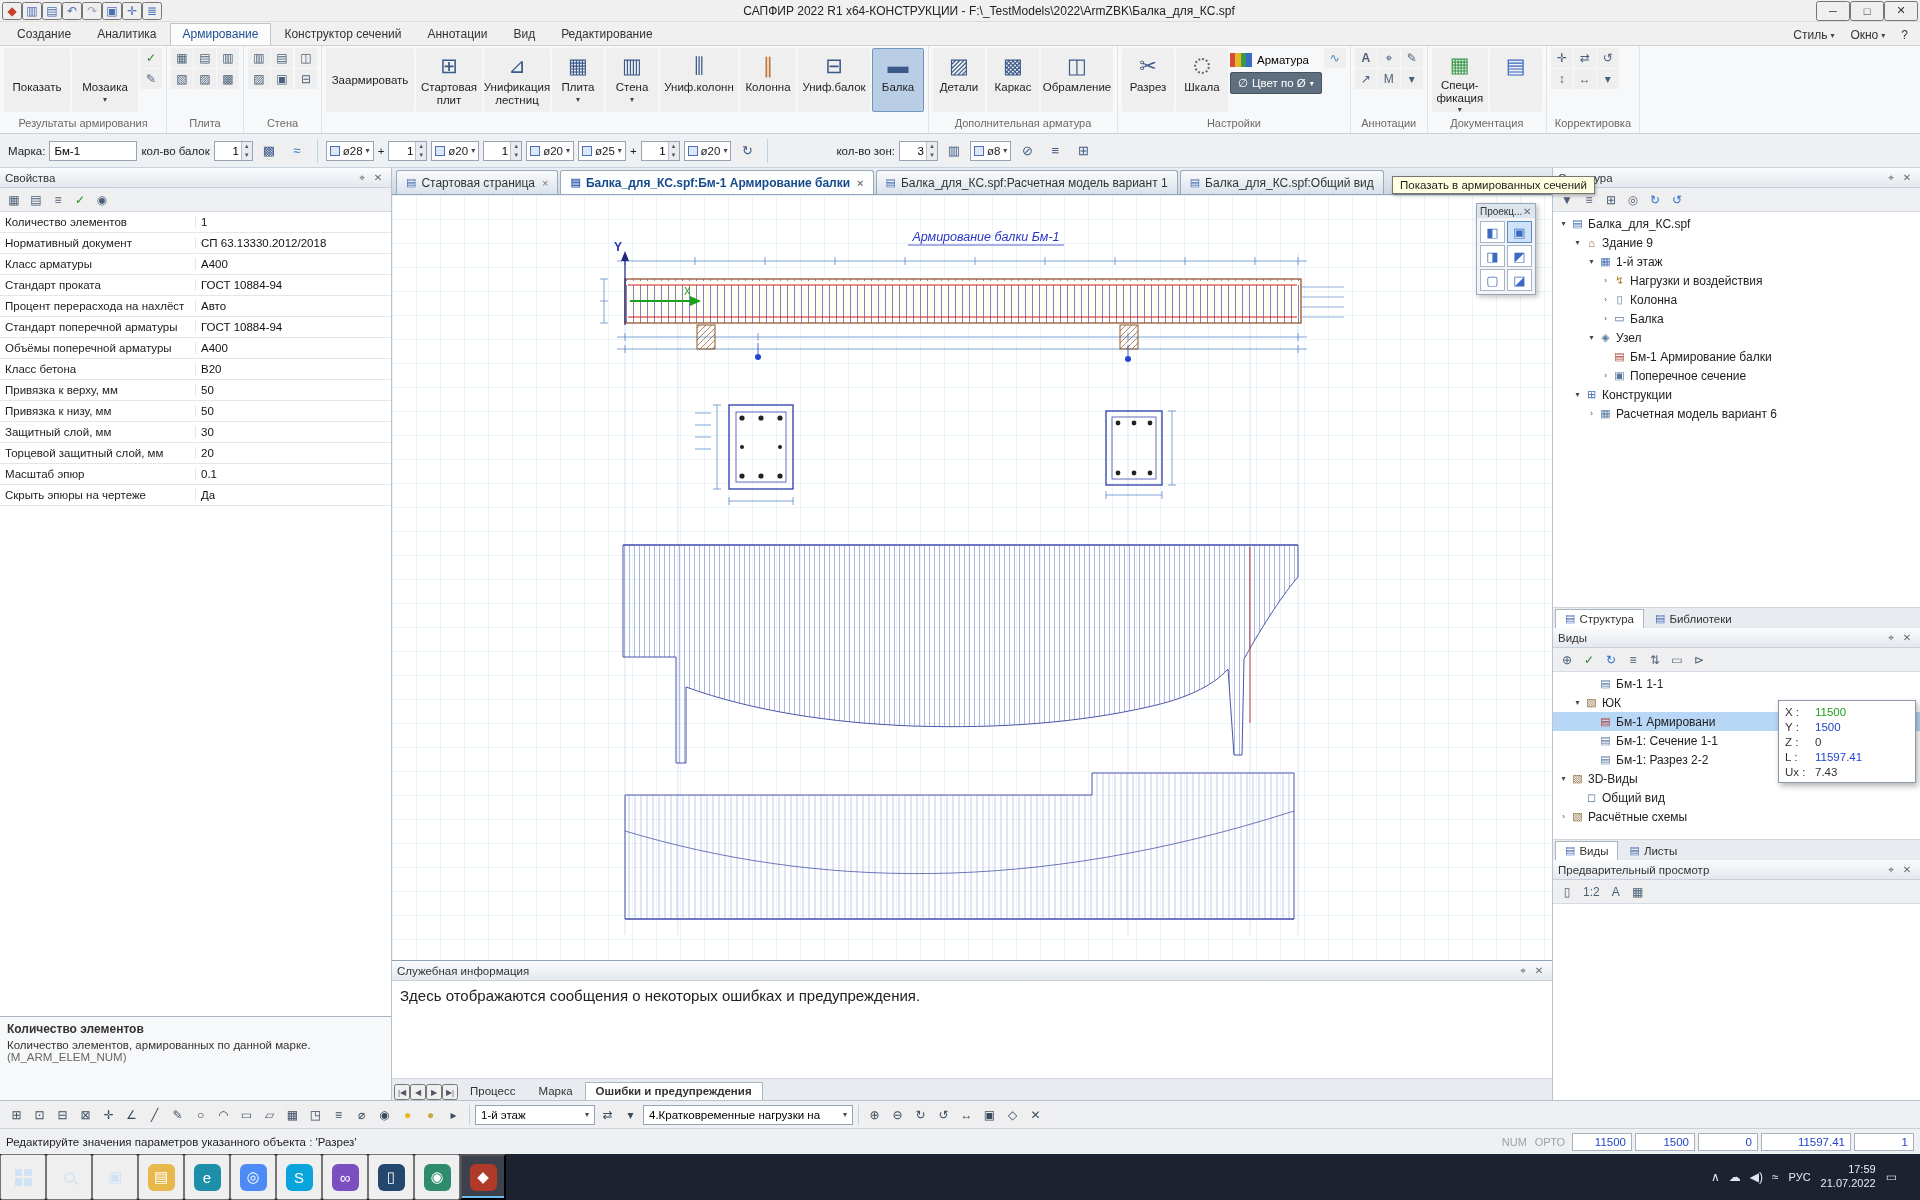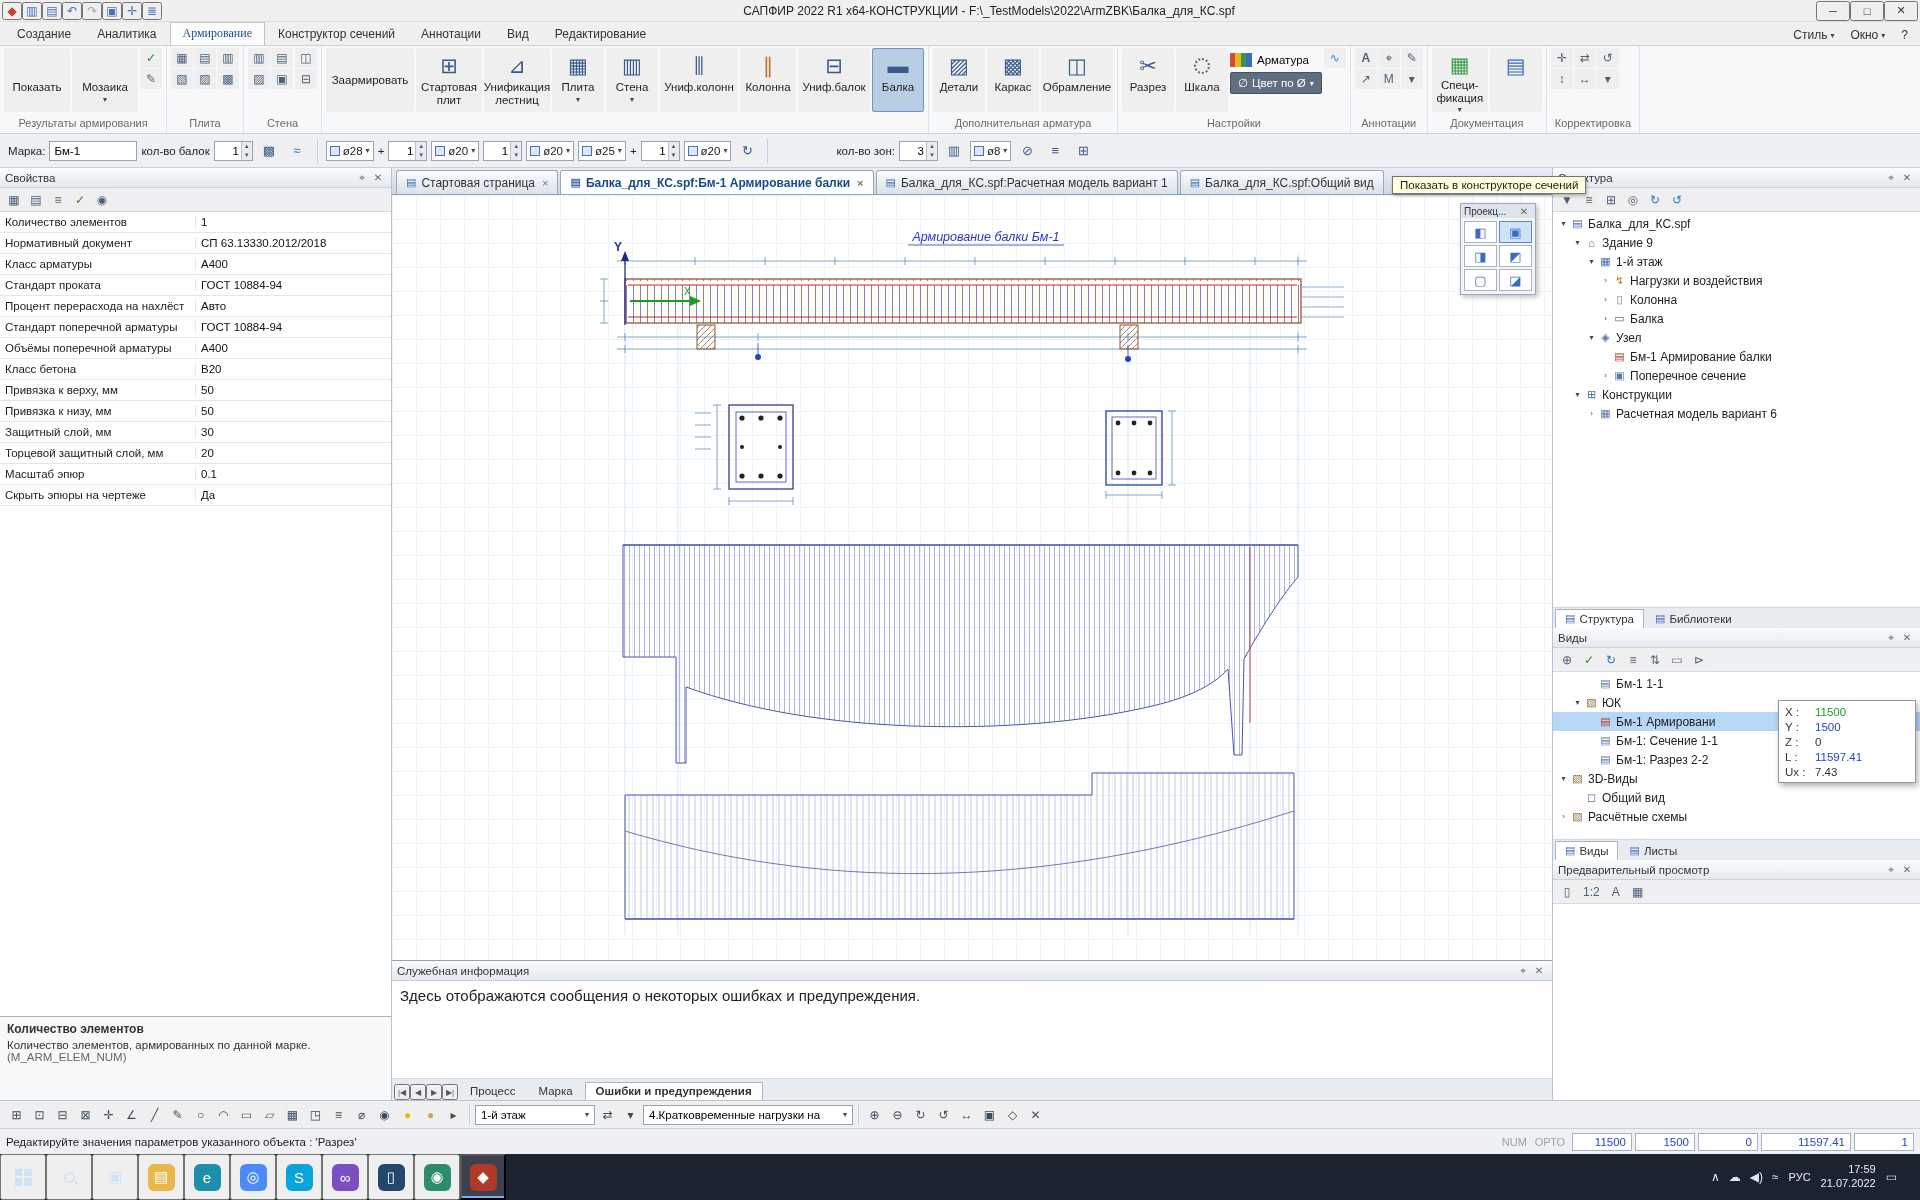--- a/index.html
+++ b/index.html
@@ -6,21 +6,21 @@
 html,body{width:1920px;height:1200px;overflow:hidden;background:#888;}
 .window{width:1920px;height:1200px;display:flex;flex-direction:column;background:#f0f0f0;position:relative;}
 
 .titlebar{height:22px;display:flex;align-items:center;background:#f0f0f0;border-bottom:1px solid #dcdcdc;font-size:12px;padding:0 2px;}
 .qicon{width:20px;height:18px;display:grid;place-items:center;font-size:12px;color:#4a6fb5;cursor:default;}
 .titletext{flex:1;text-align:center;color:#222;font-size:12px;white-space:nowrap;overflow:hidden;}
 .winctl{width:34px;height:20px;display:grid;place-items:center;font-size:11px;color:#333;}
 
 .tabrow{height:24px;display:flex;align-items:flex-end;background:#f0f0f0;border-bottom:1px solid #d0d0d0;font-size:12px;padding:0 4px;}
 .mtab{padding:3px 12px 4px;color:#333;border:1px solid transparent;border-bottom:none;cursor:default;white-space:nowrap;}
-.mtab.active{background:#fcfcfc;border-color:#c4c4c4;color:#1d4f93;font-family:Liberation Serif, serif;}
+.mtab.active{background:#fcfcfc;border-color:#c4c4c4;color:#1d4f93;}
 .tabrow .sp{flex:1;}
 .mrt{padding:3px 8px;color:#333;display:flex;gap:3px;align-items:center;}
 
 .ribbon{height:88px;display:flex;background:#f7f8f9;border-bottom:1px solid #c8d0d8;overflow:hidden;}
 .rgroup{display:flex;flex-direction:column;padding:2px 4px 0;border-right:1px solid #e0e3e7;}
 .rgrow{display:flex;align-items:flex-start;gap:2px;flex:1;}
 .rglabel{height:16px;font-size:11px;color:#6b6b6b;text-align:center;white-space:nowrap;padding:0 4px;}
 .bb{width:66px;min-width:52px;height:64px;display:flex;flex-direction:column;align-items:center;gap:2px;font-size:11.5px;line-height:1.1;text-align:center;color:#1e1e1e;padding-top:3px;border:1px solid transparent;border-radius:2px;}
 .bb .bico{width:30px;height:27px;font-size:21px;display:grid;place-items:center;color:#3b5a8a;}
 .bb.sel{background:#b9cde4;border-color:#6f96c0;}
@@ -63,21 +63,21 @@
 .propdesc b{display:block;margin-bottom:3px;font-size:12px;}
 
 .centerpanel{flex:1;display:flex;flex-direction:column;min-width:0;}
 .dtabs{height:27px;display:flex;align-items:flex-end;background:linear-gradient(#e9eef4,#cdd7e2);padding:2px 4px 0;gap:2px;border-bottom:1px solid #8fa3b8;}
 .dtab{display:flex;align-items:center;gap:5px;height:24px;padding:0 9px;border:1px solid #9aa9ba;border-bottom:none;background:linear-gradient(#fbfcfd,#d9e1ea);font-size:12px;color:#333;border-radius:3px 3px 0 0;white-space:nowrap;}
 .dtab.active{background:#fdfefe;color:#174a8c;font-weight:bold;}
 .dticon{color:#4a6fb5;font-size:11px;}
 .dtclose{color:#777;font-size:11px;margin-left:2px;}
 .canvas{flex:1;position:relative;background:#fff;min-height:0;}
 .canvas svg{display:block;width:100%;height:100%;}
-.palette{position:absolute;top:8px;right:16px;width:76px;background:#f2f4f7;border:1px solid #9aa9ba;box-shadow:2px 2px 5px rgba(0,0,0,.25);font-size:10px;}
+.palette{position:absolute;top:8px;right:16px;width:60px;background:#f2f4f7;border:1px solid #9aa9ba;box-shadow:2px 2px 5px rgba(0,0,0,.25);font-size:10px;}
 .palette .ph{height:14px;display:flex;align-items:center;padding:0 3px;background:#dde4ec;color:#333;}
 .palette .pb{display:grid;grid-template-columns:1fr 1fr;gap:2px;padding:3px;}
 .palette .pbtn{height:22px;display:grid;place-items:center;border:1px solid #a8b4c2;background:#fff;color:#3b6ac0;font-size:13px;}
 .palette .pbtn.on{background:#cfe3f8;border-color:#5f8cc0;}
 
 .infopanel{height:140px;display:flex;flex-direction:column;border-top:1px solid #8fa3b8;background:#fff;}
 .infobody{flex:1;padding:4px 8px;font-size:15px;color:#222;line-height:1.45;}
 .infotabs{height:22px;display:flex;align-items:flex-end;background:#e8ecf1;border-top:1px solid #cfd6de;padding:0 2px;gap:1px;}
 .navic{width:16px;height:16px;display:grid;place-items:center;font-size:8px;color:#556;}
 .itab{padding:2px 10px 3px;font-size:11.5px;color:#333;border:1px solid transparent;border-bottom:none;}
@@ -1065,15 +1065,15 @@
       <span class="trayic">▭</span>
       <span class="showdesk"></span>
     </div>
   </div>
 
   <svg class="overlay">
     <path d="M744,230 L762,246 L792,208" fill="none" stroke="#e87a1e" stroke-width="4.5" stroke-linecap="round" stroke-linejoin="round"></path>
     <path d="M1424,110 C1418,128 1408,140 1398,150" fill="none" stroke="#e87a1e" stroke-width="3.5" stroke-linecap="round"></path>
     <path d="M1398,150 l11,-2 M1398,150 l2,-11" fill="none" stroke="#e87a1e" stroke-width="3.5" stroke-linecap="round"></path>
   </svg>
-  <div class="tooltip">Показать в конструкторе сечений</div>
+  <div class="tooltip">Показать в армированных сечений</div>
 
 </div>
 
 </body></html>

